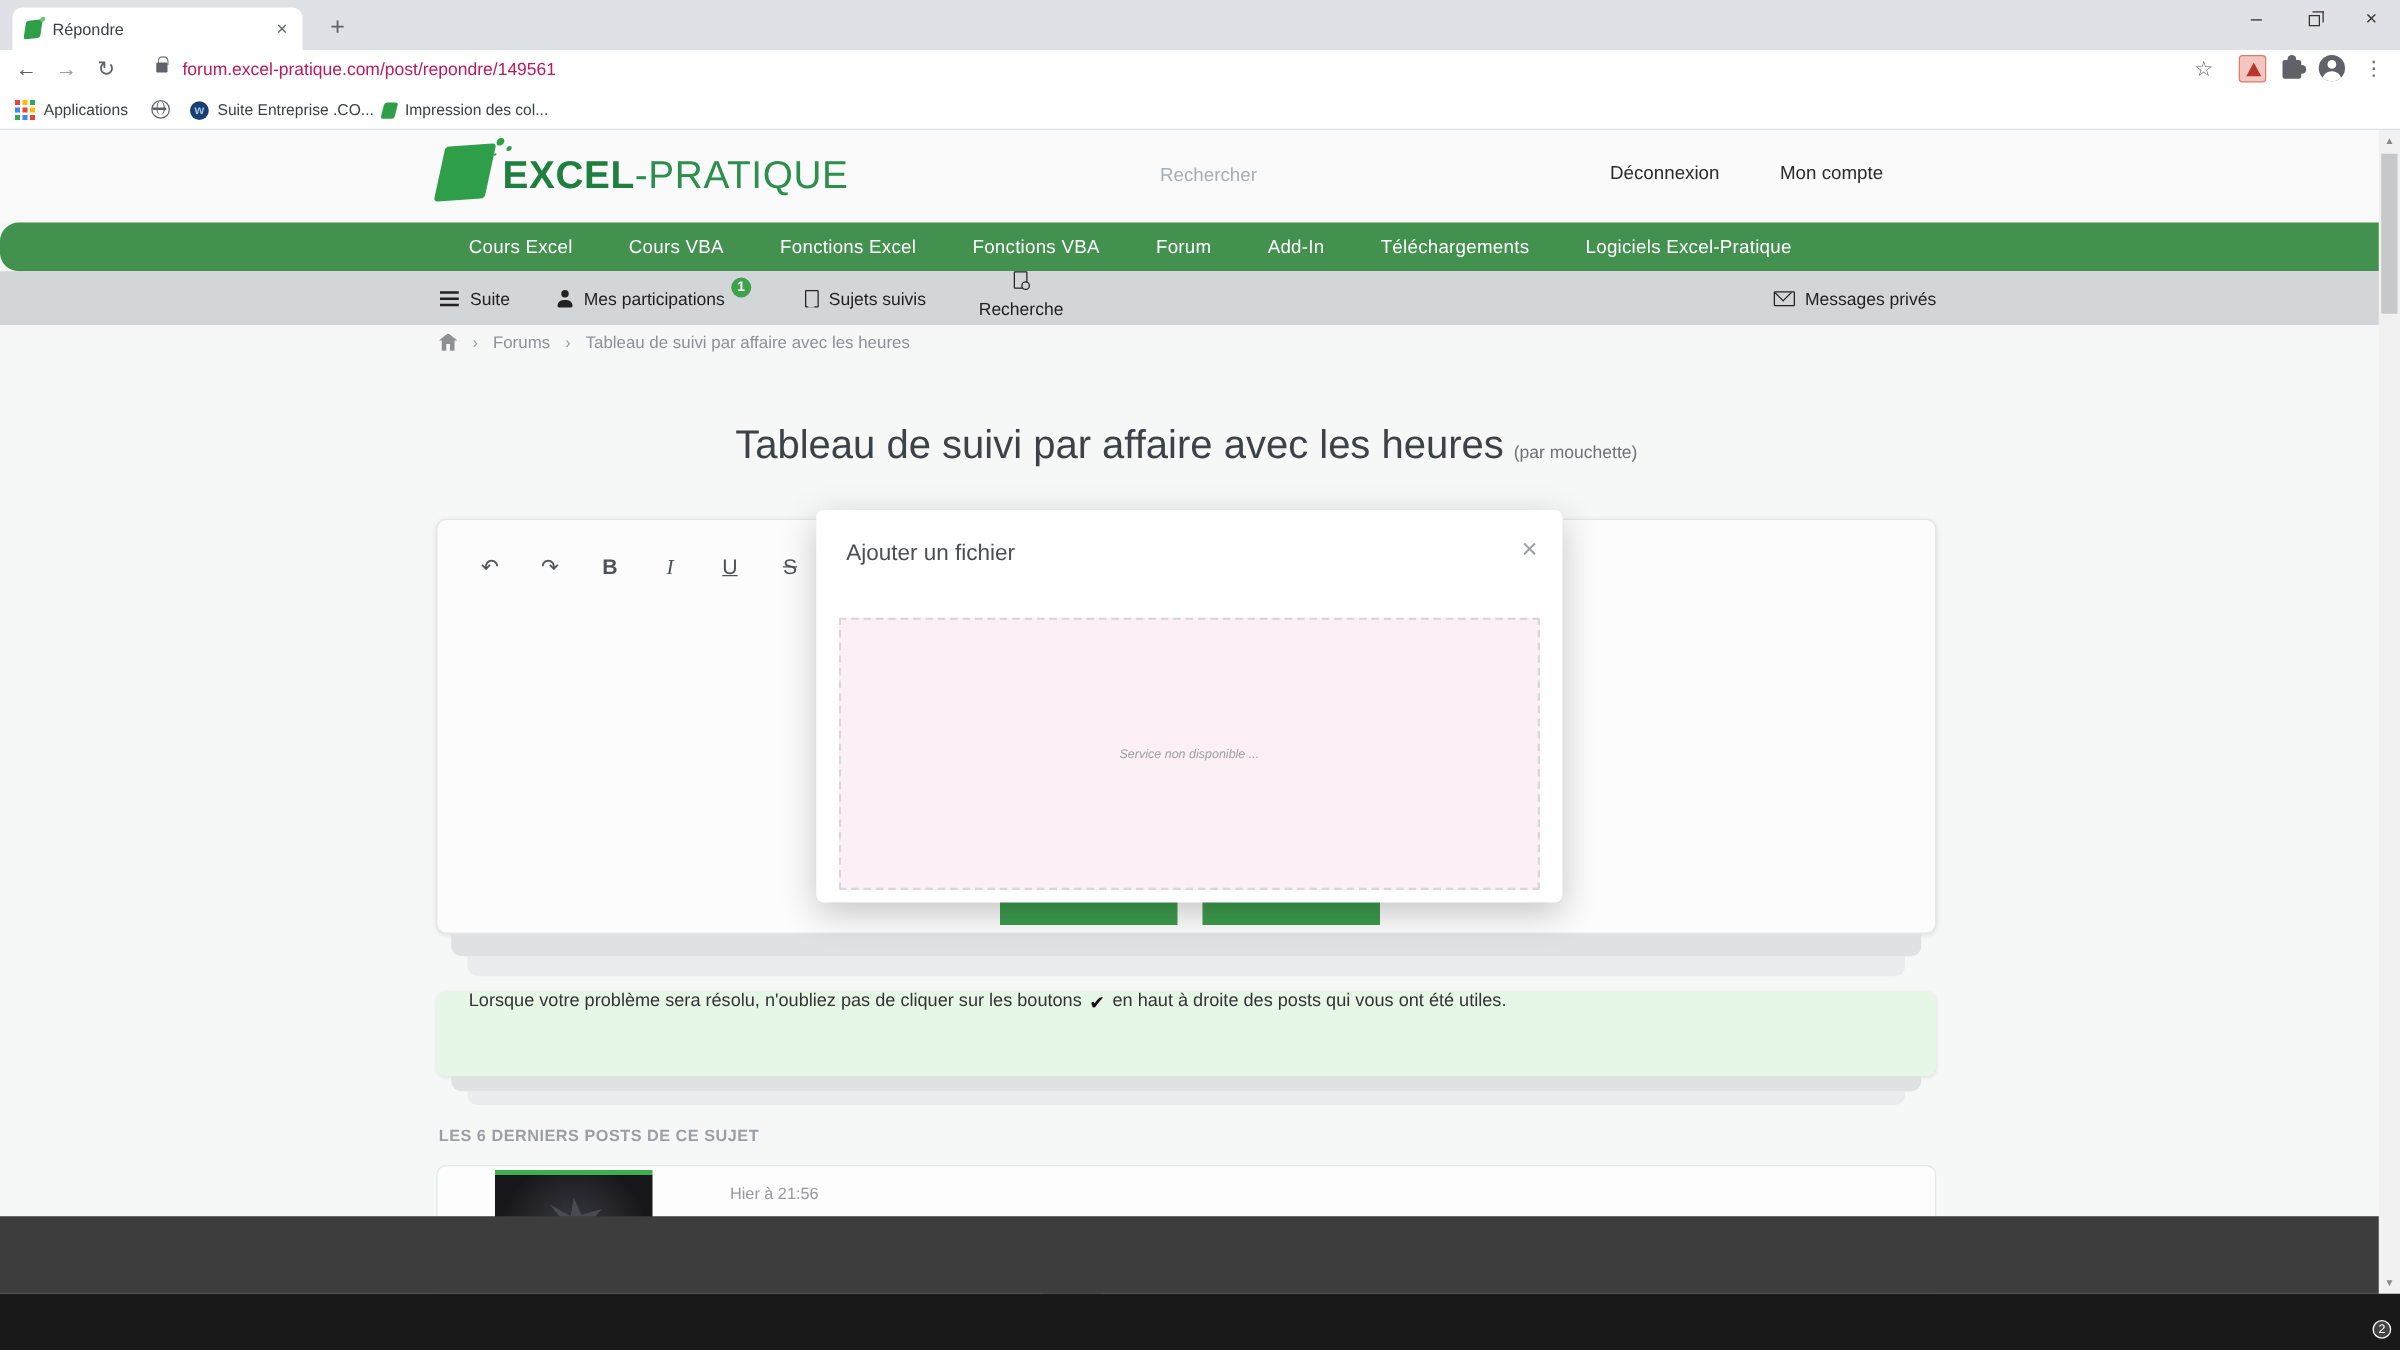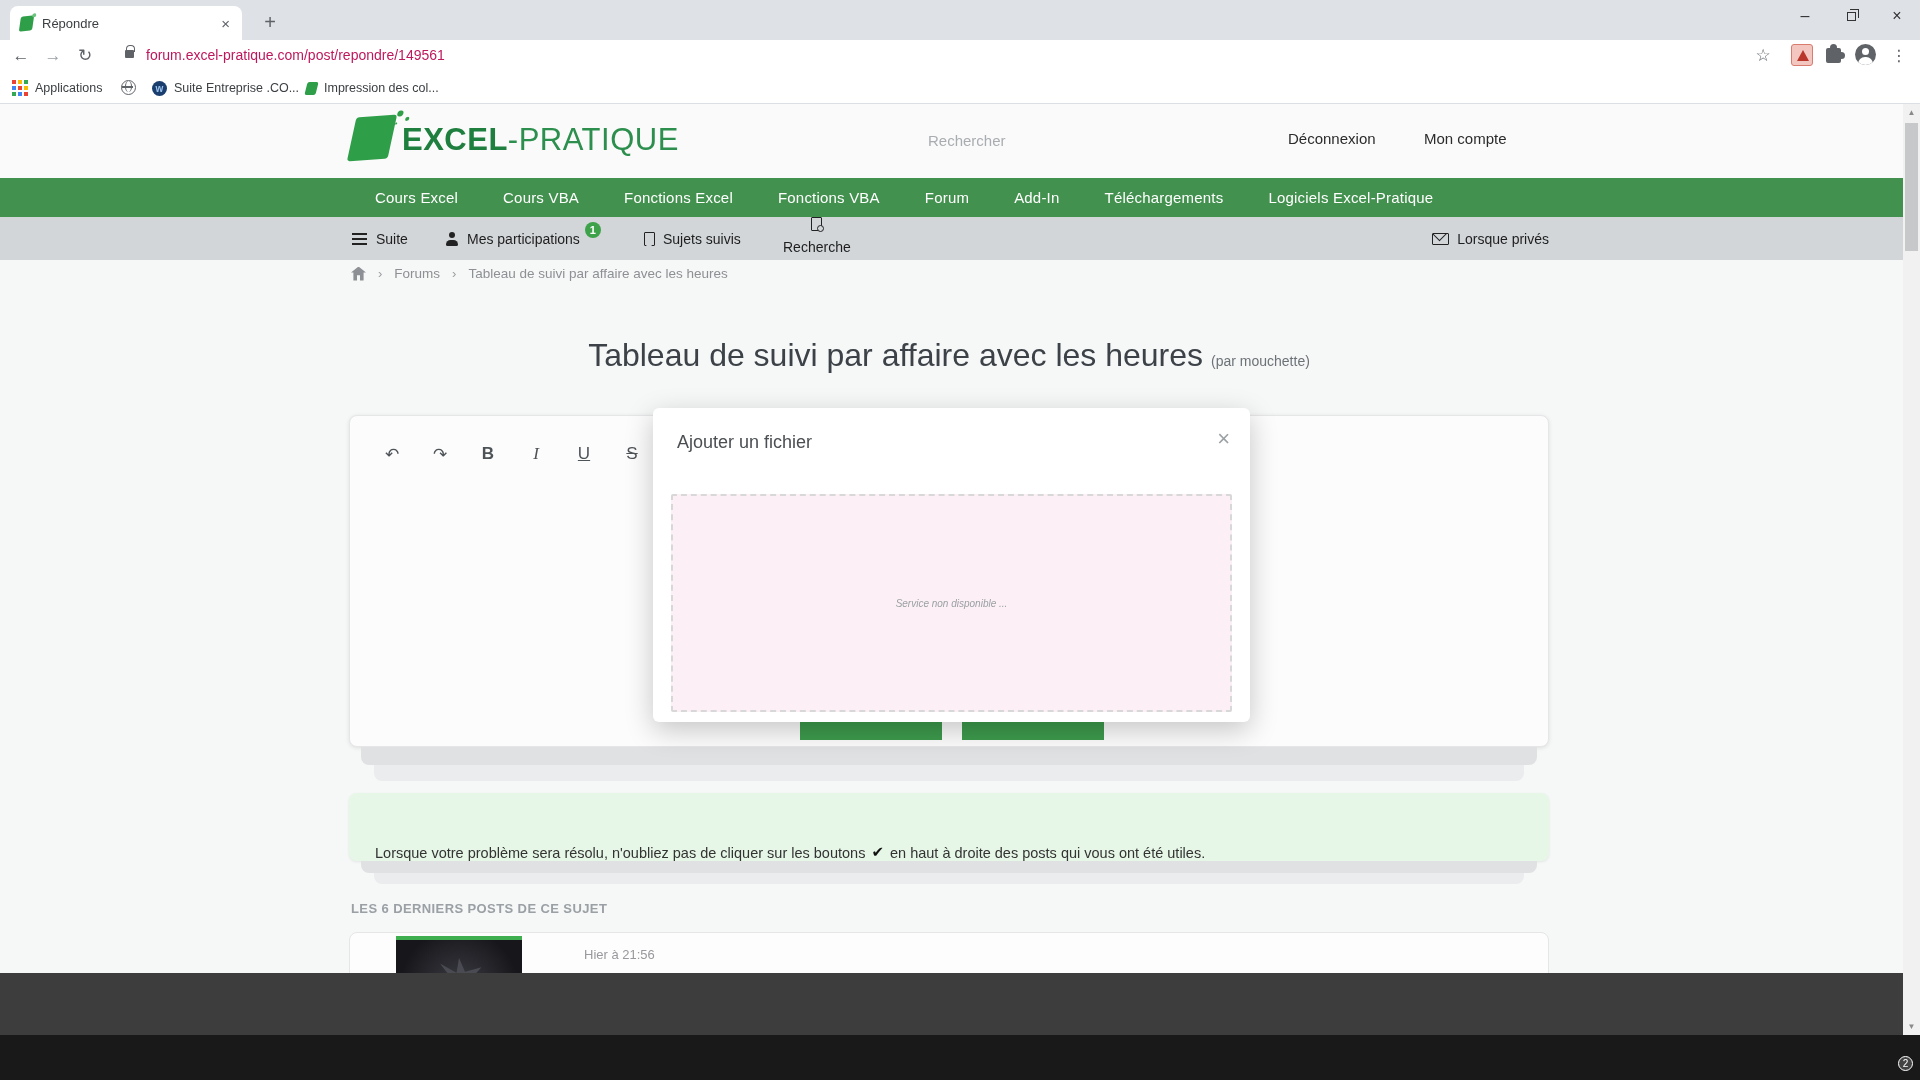--- a/index.html
+++ b/index.html
@@ -66,21 +66,21 @@
   .logo-text { left:402px; top:122px; font-size:31px; color:#1e7f3f; letter-spacing:.5px; }
   .logo-text b { font-weight:700; }
   .logo-text span { font-weight:300; color:#2c8f4e; }
   .hdr-search { left:928px; top:126px; width:220px; height:28px; border:none; background:transparent; font-size:15px; color:#777; font-family:inherit; outline:none; }
   .hdr-search::placeholder { color:#a9adb1; }
   .hdr-link { top:130px; font-size:15px; color:#2b2b2b; }
   .lnk-logout { left:1288px; }
   .lnk-account { left:1424px; }
 
   
-  .mainnav { left:0; top:178px; width:1920px; height:39px; background:#43914f; display:flex; align-items:center; gap:45px; padding-left:375px; }
+  .mainnav { left:0; top:178px; width:1920px; height:39px; background:#43914f; display:flex; align-items:center; gap:45px; padding-left:375px;border-radius:15px; }
   .mainnav .item { color:#ffffff; font-size:15px; font-weight:500; letter-spacing:.2px; white-space:nowrap; }
 
   
   .subnav { left:0; top:217px; width:1920px; height:43px; background:#d2d6d9; }
   .sn-item { top:217px; height:43px; display:flex; align-items:center; gap:8px; font-size:14px; color:#1e1e1e; }
   .sn-menu { left:351px; } .sn-part { left:445px; } .sn-sujets { left:644px; } .sn-rech { left:783px;flex-direction:column; }
   .sn-msg { right:371px; }
   .burger { width:15px; height:2px; background:#222; box-shadow:0 -5px 0 #222, 0 5px 0 #222; margin:0 1px; }
   .person { position:relative; width:14px; height:14px; }
   .person::before { content:""; position:absolute; left:4px; top:0; width:6px; height:6px; border-radius:50%; background:#222; }
@@ -117,21 +117,21 @@
   .peek2 { left:962px; width:142px; }
 
   
   .modal { left:653px; top:408px; width:597px; height:314px; background:#ffffff; border-radius:6px; box-shadow:0 8px 28px rgba(0,0,0,.22); z-index:30; }
   .modal-title { left:24px; top:24px; font-size:18px; color:#4b4f52; }
   .modal-close { right:20px; top:18px; font-size:22px; color:#9aa0a3; }
   .dropzone { left:18px; top:86px; width:561px; height:218px; background:#fcf0f6; border:2px dashed #d8d8d8; border-radius:2px; display:flex; align-items:center; justify-content:center; }
   .dropzone .msg { font-size:10px; font-style:italic; color:#9aa0a3; }
 
   
-  .notice { left:349px; top:793px; width:1200px; height:68px; background:#e7f7e7; border-radius:8px; box-shadow:0 1px 3px rgba(0,0,0,.08); display:flex; align-items:flex-end; padding-left:26px; font-size:14.5px; color:#333; gap:6px; }
+  .notice { left:349px; top:793px; width:1200px; height:68px; background:#e7f7e7; border-radius:8px; box-shadow:0 1px 3px rgba(0,0,0,.08); display:flex; align-items:flex-start; padding-left:26px; font-size:14.5px; color:#333; gap:6px; }
   .notice .check { font-size:15px; color:#111; }
   .nt-stack1 { left:361px; top:861px; width:1176px; height:12px; }
   .nt-stack2 { left:374px; top:873px; width:1150px; height:11px; }
 
   
   .posts-heading { left:351px; top:901px; font-size:13px; font-weight:bold; letter-spacing:.4px; color:#9aa0a4; }
   .post-card { left:349px; top:932px; width:1200px; height:103px; background:#fdfdfd; border:1px solid #e6e6e8; border-radius:8px 8px 0 0; }
   .post-avatar { left:396px; top:936px; width:126px; height:90px; background:radial-gradient(circle at 50% 55%, #3c3c44 0%, #17171b 75%); border-top:4px solid #3fae4e; }
   .post-avatar::after { content:""; position:absolute; left:38px; top:18px; width:50px; height:46px; background:#4a4a52; clip-path:polygon(50% 0,62% 30%,95% 20%,72% 48%,100% 62%,65% 65%,70% 100%,45% 70%,20% 92%,30% 60%,0 50%,32% 40%,12% 12%,45% 32%); }
   .post-time { left:584px; top:947px; font-size:13px; color:#98989d; }
@@ -265,21 +265,21 @@
   <div class="abs sn-item sn-sujets">
     <span class="bkmk"></span>
     <span>Sujets suivis</span>
   </div>
   <div class="abs sn-item sn-rech">
     <span class="searchpage"></span>
     <span>Recherche</span>
   </div>
   <div class="abs sn-item sn-msg">
     <span class="envelope"></span>
-    <span>Lorsque privés</span>
+    <span>Messages privés</span>
   </div>
 
   <div class="abs crumbs">
     <span class="home-ico"></span>
     <span class="bc-sep">›</span>
     <span>Forums</span>
     <span class="bc-sep">›</span>
     <span>Tableau de suivi par affaire avec les heures</span>
   </div>
 

